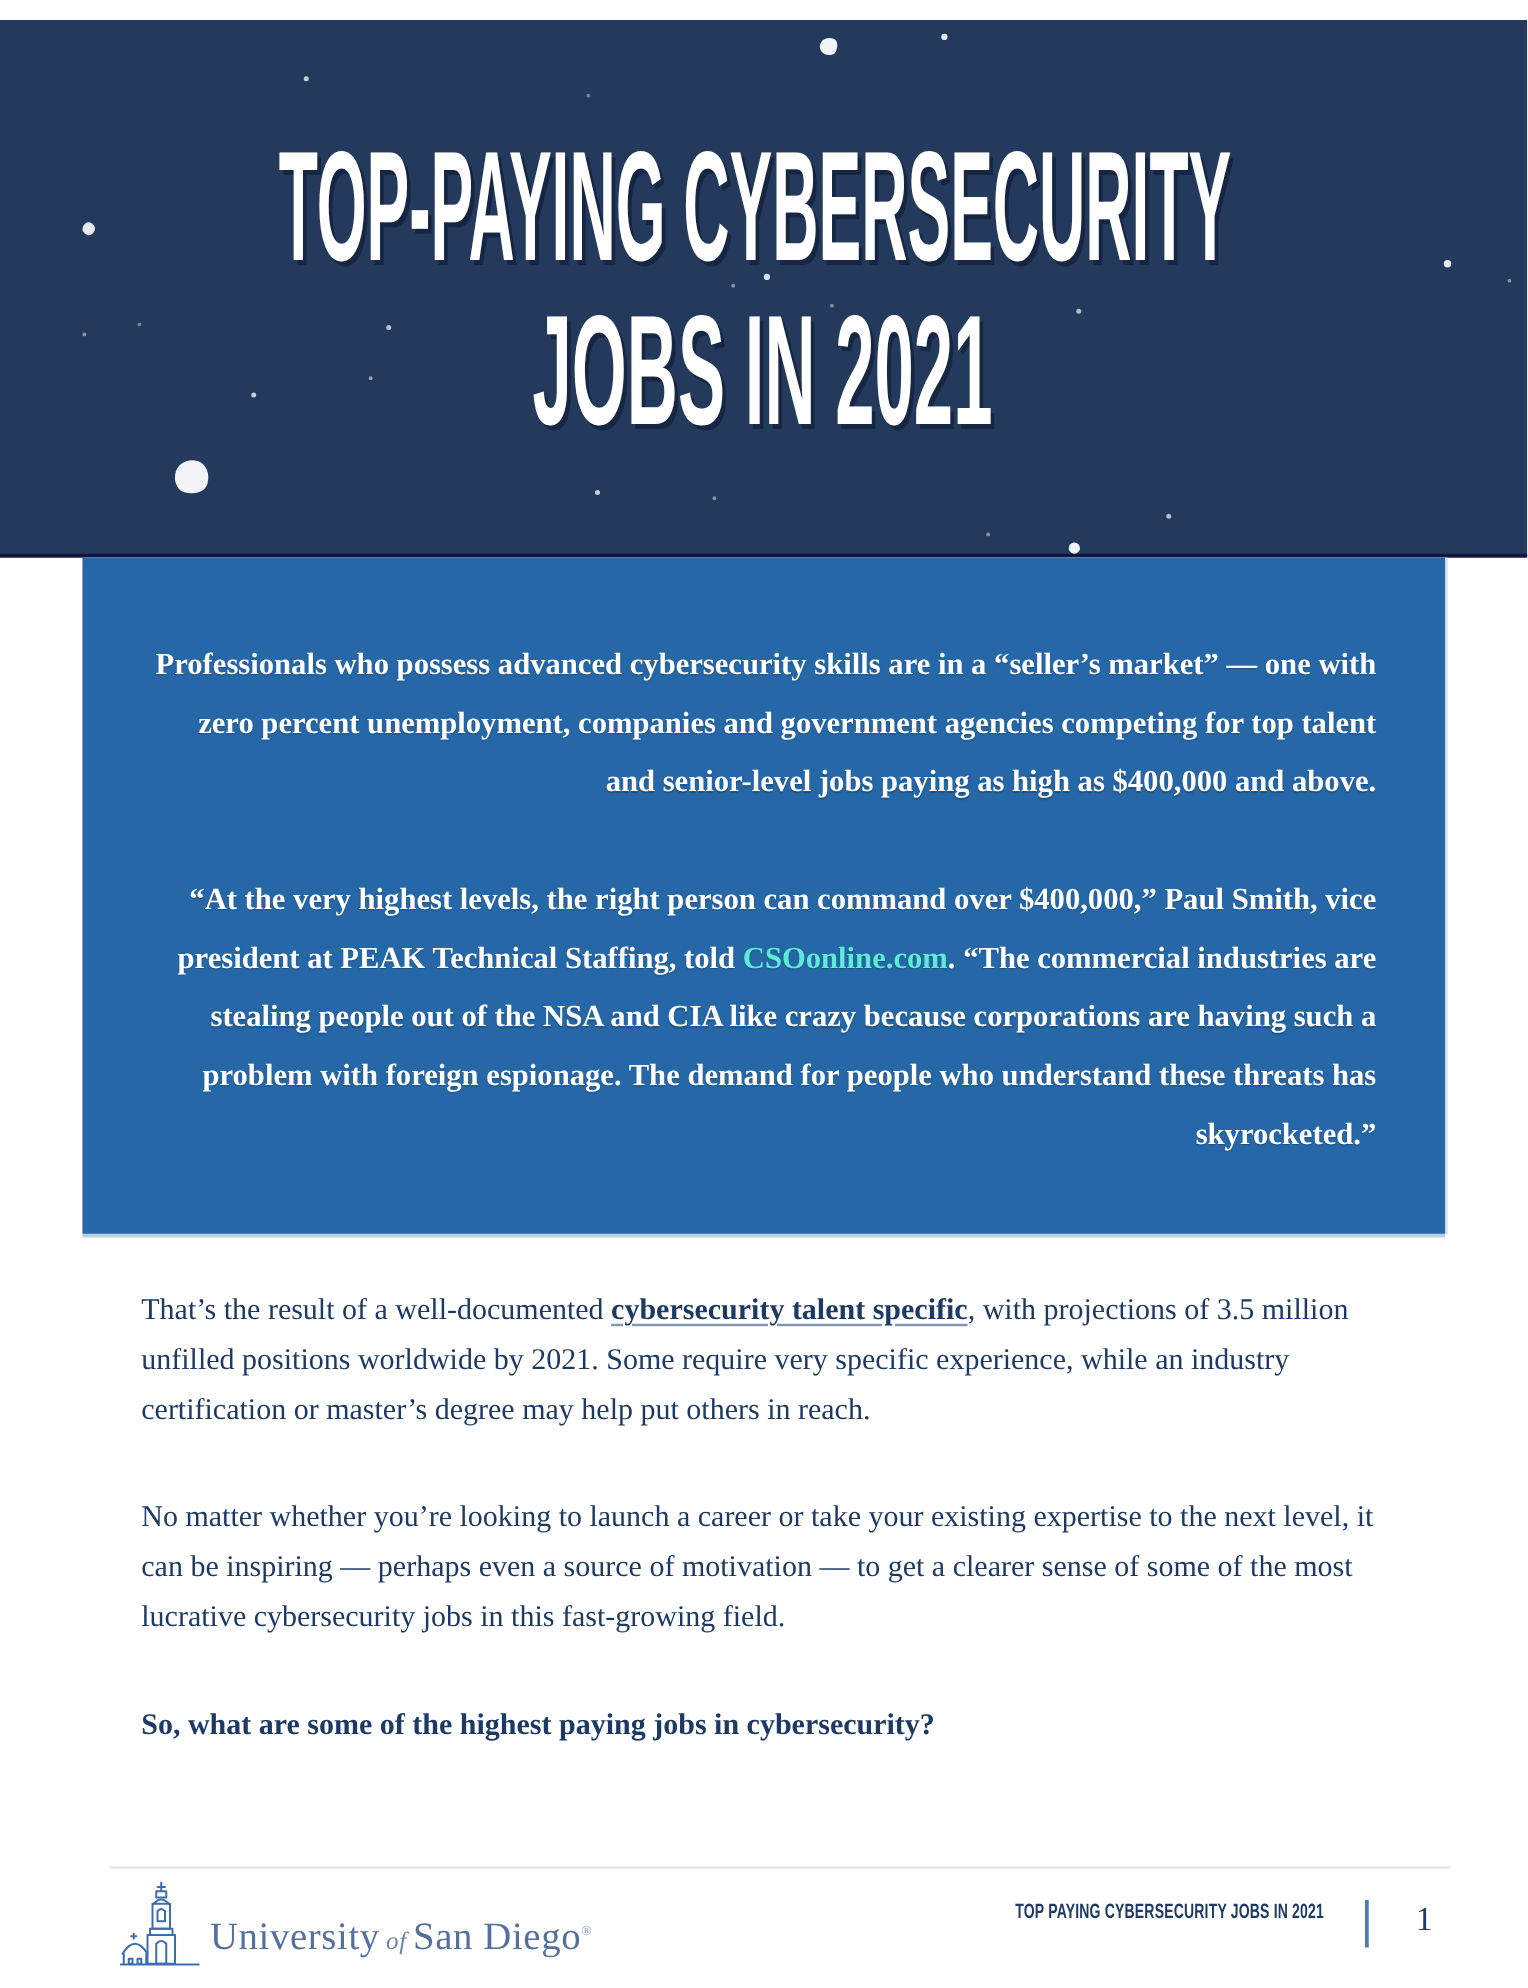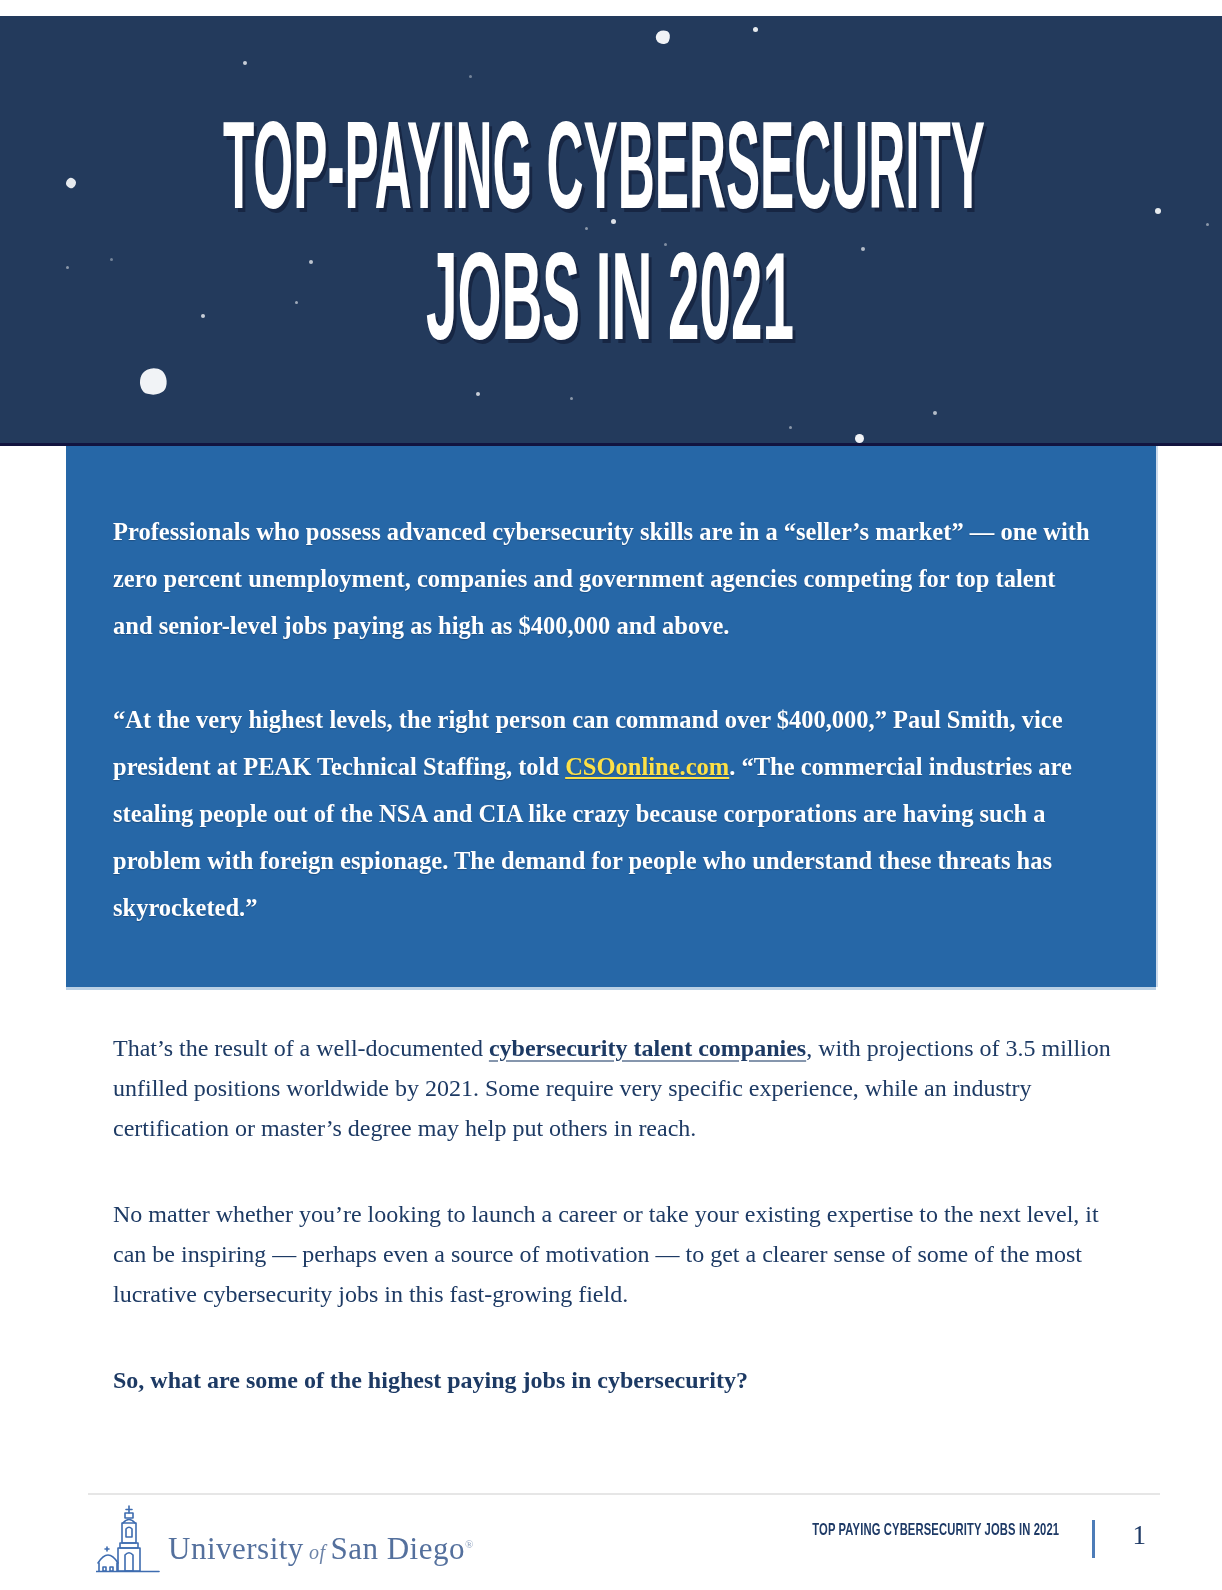--- a/index.html
+++ b/index.html
@@ -21,22 +21,23 @@
   .quote-box{
     position:absolute;top:430px;left:66px;width:1090px;height:541px;
     background:#2667a7;box-sizing:border-box;
     padding:62px 55px 0 47px;
     box-shadow:0 3px 0 0 #bad0e5, 2px 0 0 0 #ccdaeb;
   }
   .quote-box p{
     margin:0 0 47px 0;
     color:#ffffff;font-weight:bold;font-size:24.5px;line-height:47px;
     text-shadow:0 1px 1px rgba(20,40,70,.35);
+    text-align:right;
   }
-  .quote-link{color:#fde047;text-decoration:underline;cursor:pointer;}
+  .quote-link{color:#5eead4;cursor:pointer;}
   
   .body-copy{
     position:absolute;top:1012px;left:113px;width:1000px;
     color:#1d3a64;font-size:24px;line-height:40px;
   }
   .body-copy p{margin:0 0 46px 0;}
   .body-copy .lead-q{font-weight:bold;}
   .body-link{
     color:#1d3a64;font-weight:bold;cursor:pointer;
     text-decoration:underline;text-decoration-color:#8696ad;text-decoration-thickness:2px;text-underline-offset:4px;
@@ -105,21 +106,21 @@
       <text class="hero-title-text" x="610" y="323" font-size="125" text-anchor="middle" textLength="368" lengthAdjust="spacingAndGlyphs">JOBS IN 2021</text>
     </svg>
   </header>
 
   <section class="quote-box">
     <p>Professionals who possess advanced cybersecurity skills are in a “seller’s market” — one with zero percent unemployment, companies and government agencies competing for top talent and senior-level jobs paying as high as $400,000 and above.</p>
     <p><span>“At the very highest levels, the right person can command over $400,000,” Paul Smith, vice president at PEAK Technical Staffing, told </span><a class="quote-link">CSOonline.com</a><span>. “The commercial industries are stealing people out of the NSA and CIA like crazy because corporations are having such a problem with foreign espionage. The demand for people who understand these threats has skyrocketed.”</span></p>
   </section>
 
   <main class="body-copy">
-    <p><span>That’s the result of a well-documented </span><a class="body-link">cybersecurity talent companies</a><span>, with projections of 3.5 million unfilled positions worldwide by 2021. Some require very specific experience, while an industry certification or master’s degree may help put others in reach.</span></p>
+    <p><span>That’s the result of a well-documented </span><a class="body-link">cybersecurity talent specific</a><span>, with projections of 3.5 million unfilled positions worldwide by 2021. Some require very specific experience, while an industry certification or master’s degree may help put others in reach.</span></p>
     <p>No matter whether you’re looking to launch a career or take your existing expertise to the next level, it can be inspiring — perhaps even a source of motivation — to get a clearer sense of some of the most lucrative cybersecurity jobs in this fast-growing field.</p>
     <p class="lead-q">So, what are some of the highest paying jobs in cybersecurity?</p>
   </main>
 
   <footer class="footer">
     <hr class="footer-divider">
     <div class="footer-row">
       <div class="usd-logo">
         <svg width="64" height="68" viewBox="0 0 64 68" fill="none" stroke="#3e6cb0" stroke-width="1.6" stroke-linecap="round" stroke-linejoin="round">
 

